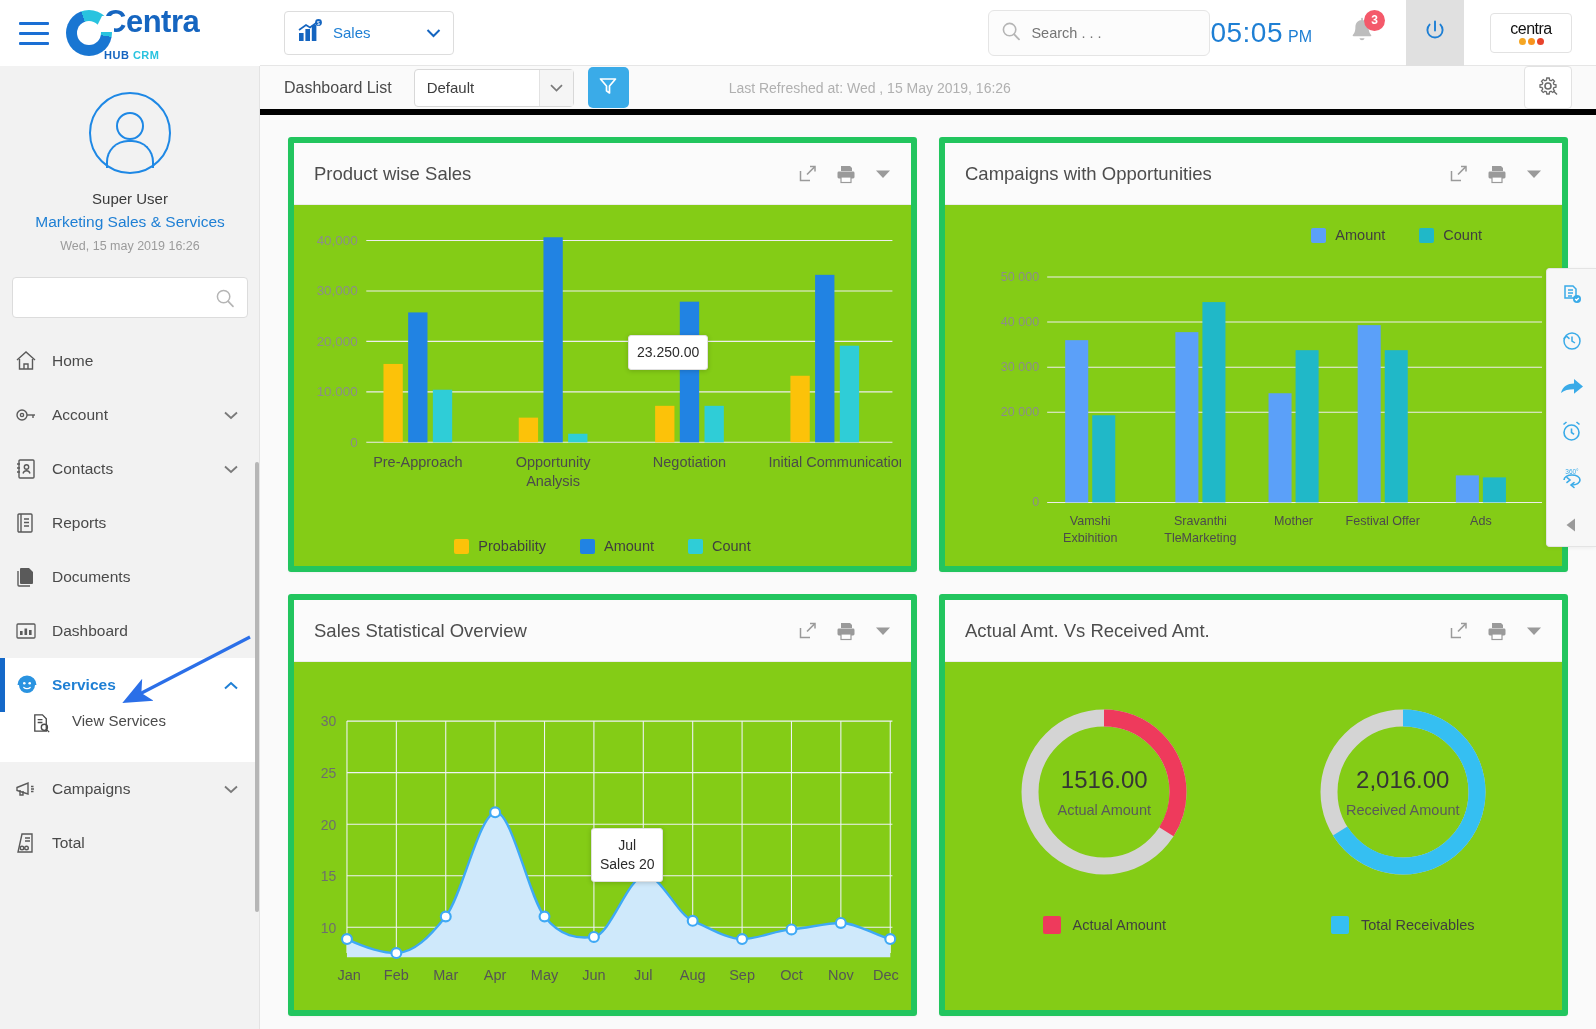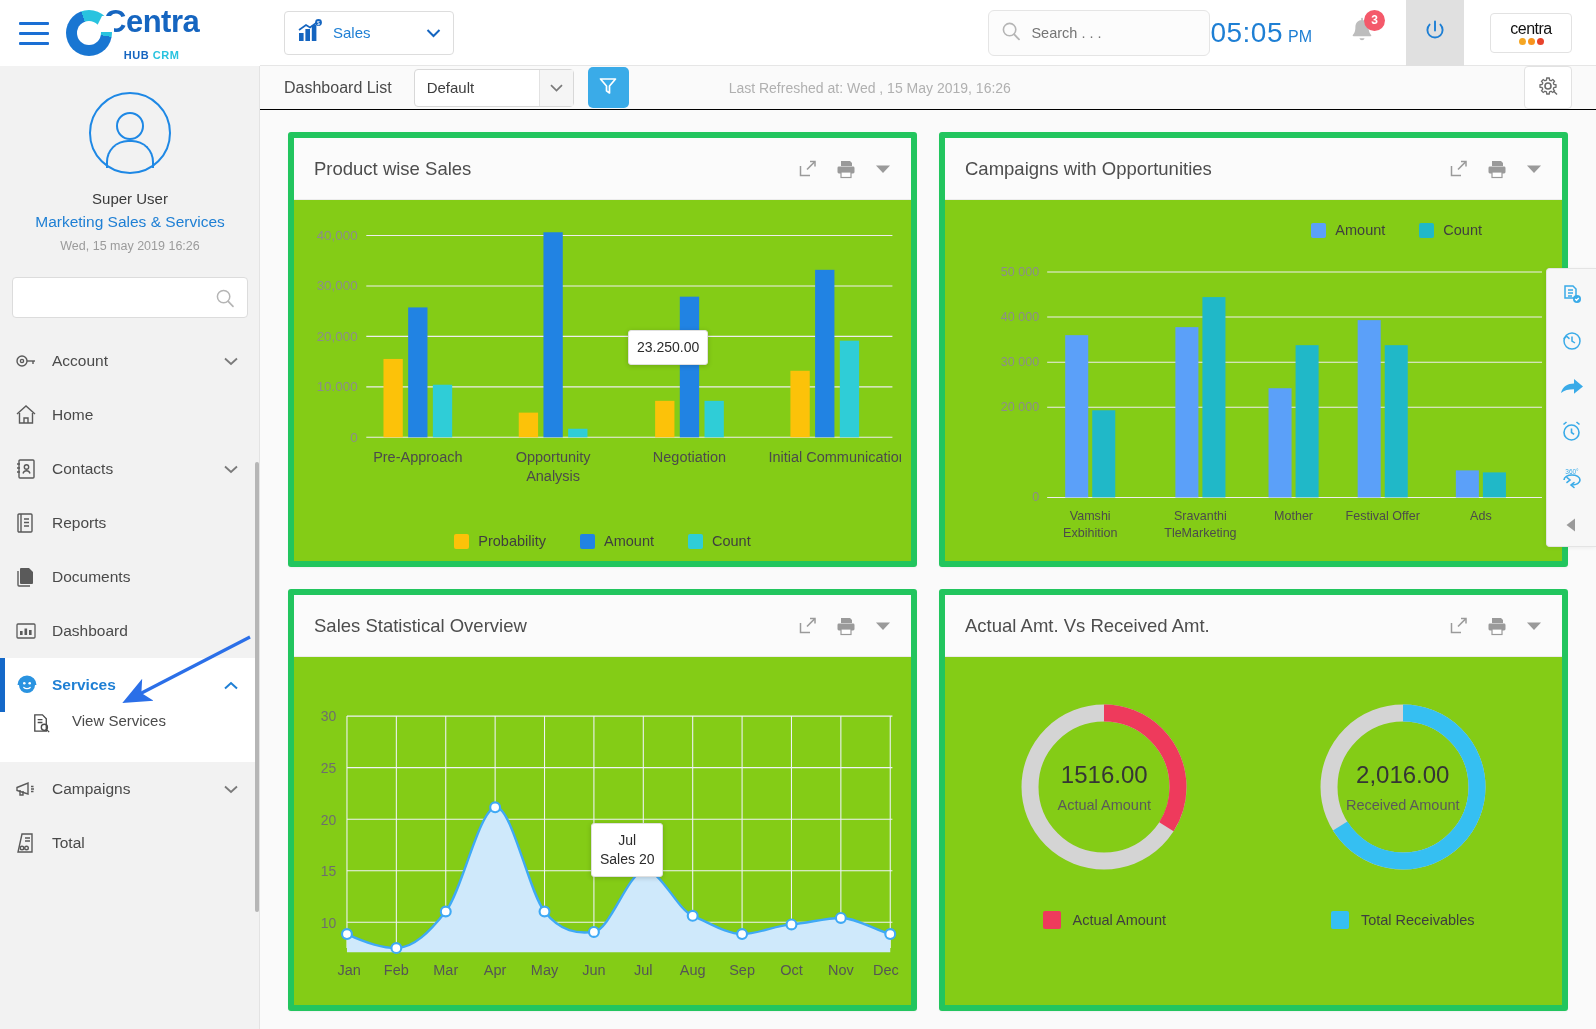--- a/index.html
+++ b/index.html
@@ -31,21 +31,21 @@
   .logo-c::after {
     content: ""; position: absolute; left: 11px; top: 11px; width: 24px; height: 24px;
     border-radius: 50%; background: #fff;
   }
   .logo-c::before {
     content:""; position:absolute; right:-2px; top:6px; width:20px; height:16px; background:#fff;
     clip-path: polygon(40% 0, 100% 0, 100% 100%, 0 100%);
   }
   .logo-text { line-height: 1; }
   .logo-main { font-size: 31px; font-weight: 700; color: #1565c0; letter-spacing: -0.5px; }
-  .logo-sub { font-size: 11px; font-weight: 700; letter-spacing: 0.5px; text-align: center; margin-top: 13px; }
+  .logo-sub { font-size: 11px; font-weight: 700; letter-spacing: 0.5px; text-align: left; margin-top: 13px; }
   .logo-sub .hub { color: #1565c0; } .logo-sub .crm { color: #29c3df; }
 
   .profile { padding: 26px 0 12px; text-align: center; }
   .avatar {
     width: 82px; height: 82px; border-radius: 50%; border: 2px solid #1e88e5;
     margin: 0 auto 16px; position: relative; background: #f2f2f2;
   }
   .avatar::before { content:""; position:absolute; left:50%; top:18px; transform:translateX(-50%);
     width:24px; height:24px; border-radius:50%; border:2.5px solid #1e88e5; }
   .avatar::after { content:""; position:absolute; left:50%; top:46px; transform:translateX(-50%);
@@ -129,21 +129,21 @@
     margin-left: 26px; margin-right: 24px; width: 82px; height: 40px;
     border: 1px solid #e2e2e2; border-radius: 4px; background: #fff;
     display: flex; flex-direction: column; align-items: center; justify-content: center;
   }
   .brand-box .bt { font-size: 16px; letter-spacing: -0.5px; color: #111; line-height: 1; }
   .brand-dots { display: flex; gap: 2px; margin-top: 1px; }
   .brand-dots i { width: 7px; height: 7px; border-radius: 50%; display: block; }
 
   .subbar {
     height: 67px; background: #fafafa; display: flex; align-items: center;
-    padding: 0 24px; border-bottom: 1px solid #000000;
+    padding: 0 24px; border-bottom: 6px solid #000000;
   }
   .subbar-label { font-size: 16px; color: #4a4a4a; margin-right: 22px; }
   .dash-select {
     width: 160px; height: 38px; border: 1px solid #d8d8d8; border-radius: 4px;
     background: #fff; display: flex; align-items: center; cursor: pointer;
   }
   .dash-select .val { flex: 1; padding-left: 12px; font-size: 15px; color: #3d3d3d; }
   .dash-select .arrowbox {
     width: 34px; height: 100%; border-left: 1px solid #e2e2e2; background: #f5f5f5;
     display: flex; align-items: center; justify-content: center;
@@ -251,43 +251,43 @@
             <line x1="13.2" y1="13.4" x2="18" y2="18.4" stroke="#b5b5b5" stroke-width="1.7" stroke-linecap="round"></line>
           </svg>
       </span>
     </div>
 
     <nav class="nav">
 
       <div class="nav-item">
         <span class="ic">
           <svg width="24" height="24" viewBox="0 0 24 24" fill="none" stroke="#5a5a5a" stroke-width="1.4">
+              <path d="M3 11 12 3l9 8"></path>
+              <path d="M5.5 10v10h13V10"></path>
+              <path d="M10 20v-5h4v5"></path>
+            </svg>
+        </span>
+        <span>Home</span>
+      </div>
+
+      <div class="nav-item">
+        <span class="ic">
+          <svg width="24" height="24" viewBox="0 0 24 24" fill="none" stroke="#5a5a5a" stroke-width="1.4">
               <circle cx="8" cy="12" r="5"></circle>
               <circle cx="8" cy="12" r="1.6"></circle>
               <path d="M13 12h8"></path>
               <path d="M19 12v3"></path>
             </svg>
         </span>
         <span>Account</span>
         <span class="caret">
           <svg width="14" height="9" viewBox="0 0 14 9" fill="none" stroke="#7a7a7a" stroke-width="1.8">
               <path d="M1 1.5 7 7l6-5.5"></path>
             </svg>
         </span>
-      </div>
-
-      <div class="nav-item">
-        <span class="ic">
-          <svg width="24" height="24" viewBox="0 0 24 24" fill="none" stroke="#5a5a5a" stroke-width="1.4">
-              <path d="M3 11 12 3l9 8"></path>
-              <path d="M5.5 10v10h13V10"></path>
-              <path d="M10 20v-5h4v5"></path>
-            </svg>
-        </span>
-        <span>Home</span>
       </div>
 
       <div class="nav-item">
         <span class="ic">
           <svg width="24" height="24" viewBox="0 0 24 24" fill="none" stroke="#5a5a5a" stroke-width="1.4">
               <rect x="5" y="3" width="15" height="18" rx="1"></rect>
               <circle cx="12.5" cy="10" r="2.2"></circle>
               <path d="M9 16.5c.6-2 2-2.8 3.5-2.8s2.9.8 3.5 2.8"></path>
               <path d="M3 7h3M3 11h3M3 15h3"></path>
             </svg>

